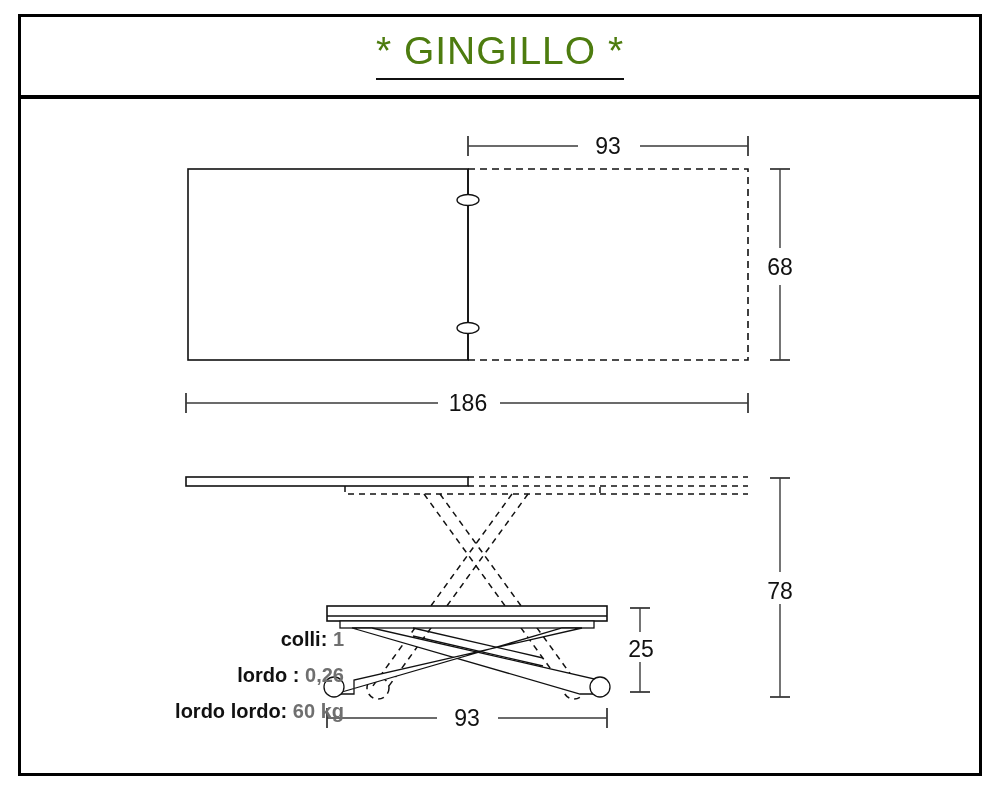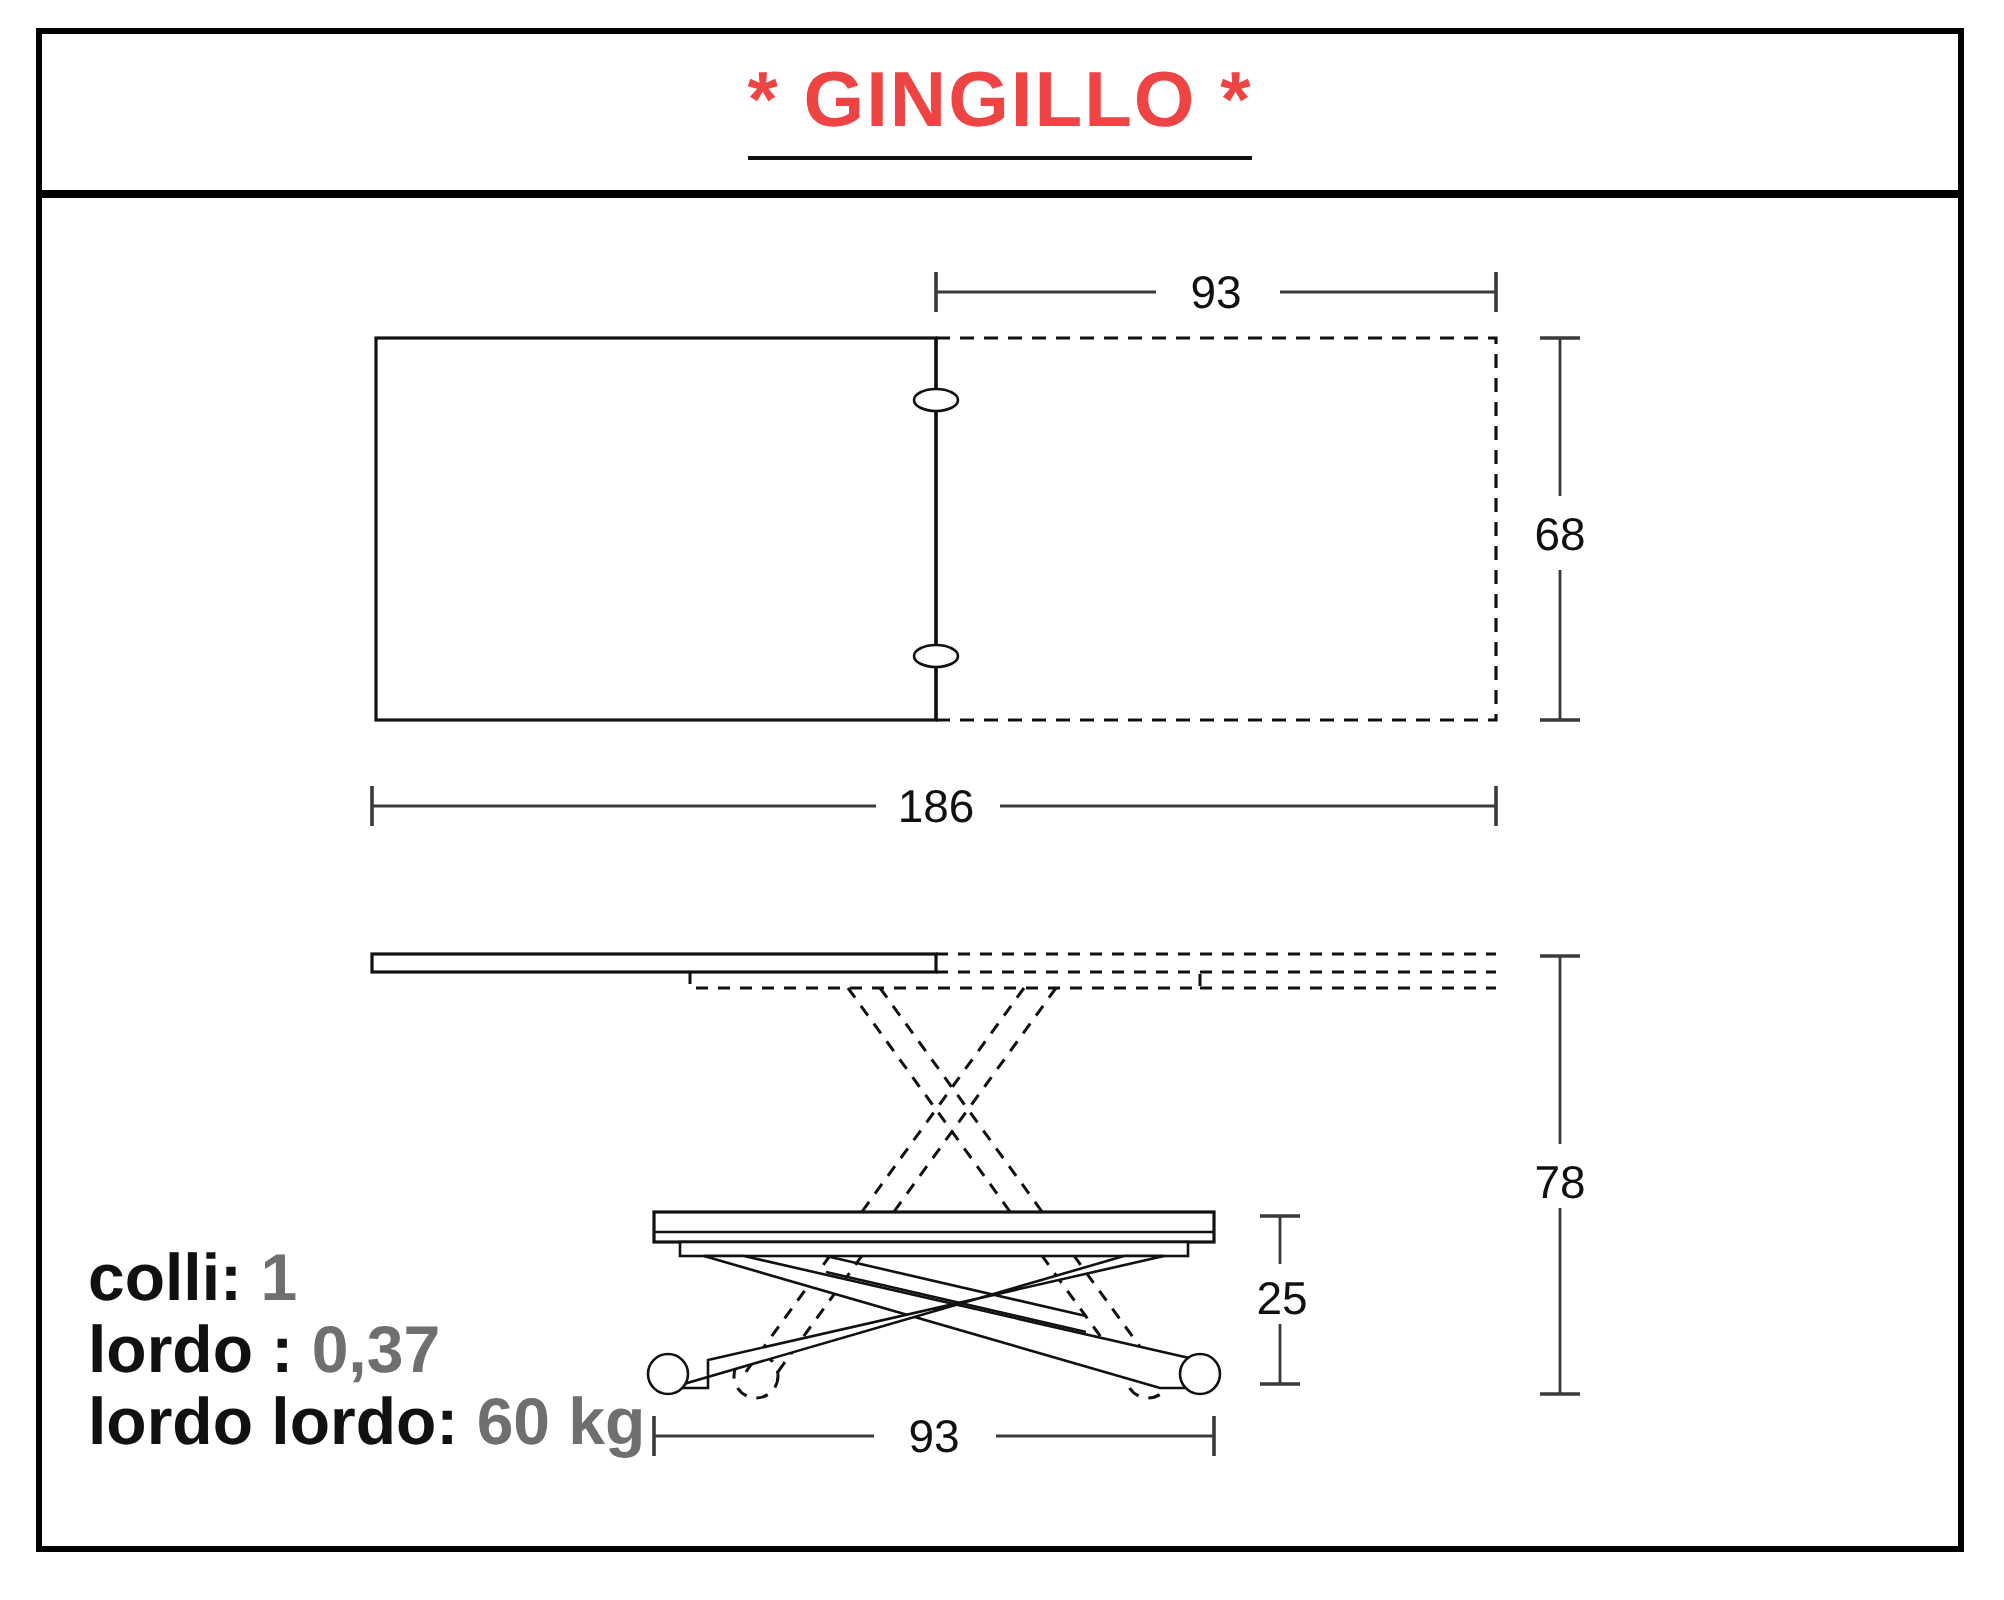--- a/index.html
+++ b/index.html
@@ -42,47 +42,48 @@
     left: 18px;
     top: 16px;
     width: 964px;
     height: 79px;
     display: flex;
     align-items: center;
     justify-content: center;
   }
   #title-text {
     font-size: 39px;
-    font-weight: 700;
+    font-weight: 400;
     letter-spacing: 1px;
-    color: #ef4444;
+    color: #4d7c0f;
     padding-bottom: 6px;
     border-bottom: 2px solid #111111;
     line-height: 1.05;
     white-space: nowrap;
   }
   #drawing-svg {
     position: absolute;
     left: 0;
     top: 0;
     width: 1002px;
     height: 800px;
   }
   #spec-block {
     position: absolute;
     left: 44px;
     top: 621px;
     width: 300px;
   }
   .spec-line {
-    font-size: 33px;
+    font-size: 20px;
     line-height: 36px;
     white-space: nowrap;
     font-weight: bold;
     color: #111111;
+    text-align: right;
   }
   .spec-value {
     color: #6f6f6f;
     font-weight: bold;
   }
   .dim-label {
     font-family: "Liberation Sans", sans-serif;
     font-size: 23px;
     fill: #111111;
   }
@@ -224,21 +225,21 @@
     </g>
   </svg>
 
   <div id="spec-block">
     <div class="spec-line">
       <span>colli:</span>
       <span class="spec-value">1</span>
     </div>
     <div class="spec-line">
       <span>lordo :</span>
-      <span class="spec-value">0,37</span>
+      <span class="spec-value">0,26</span>
     </div>
     <div class="spec-line">
       <span>lordo lordo:</span>
       <span class="spec-value">60 kg</span>
     </div>
   </div>
 
 </div>
 
 </body></html>

